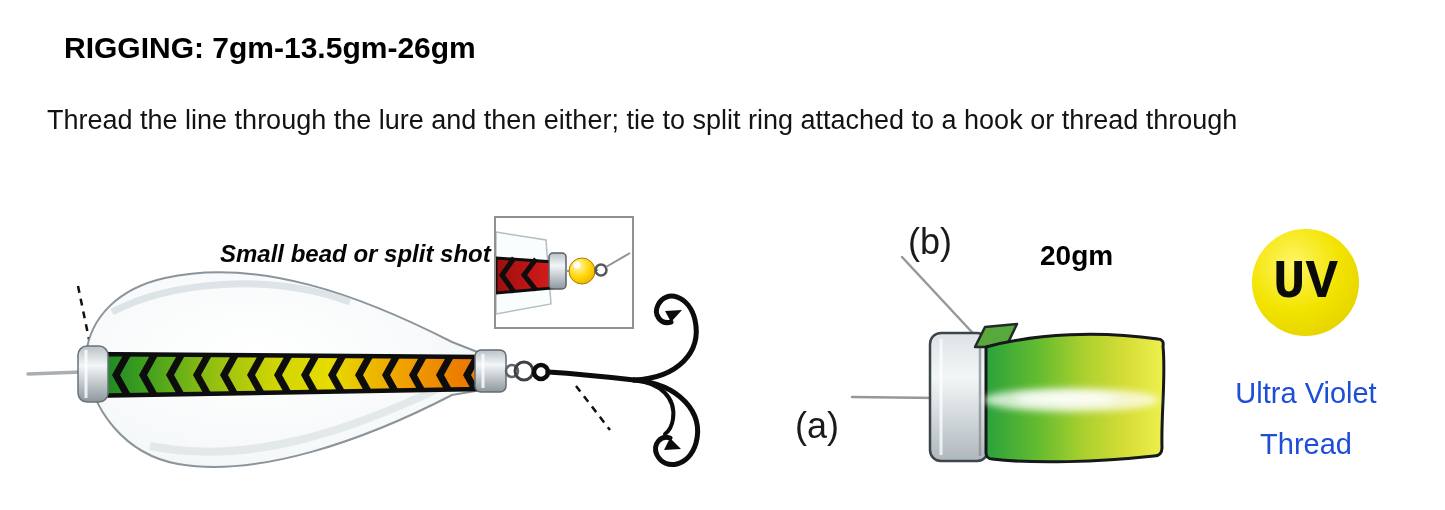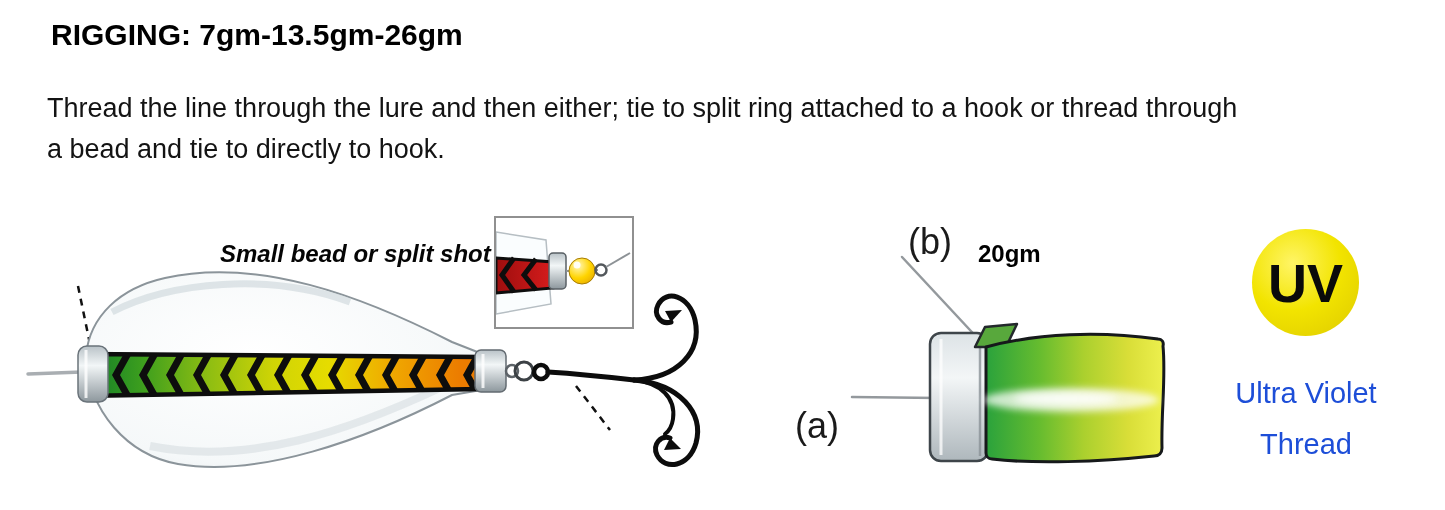--- a/index.html
+++ b/index.html
@@ -1,67 +1,66 @@
 <!DOCTYPE html>
 <html><head>
 <meta charset="utf-8">
 <style>
   html,body { margin:0; padding:0; background:#ffffff; }
   .canvas {
     position:relative; width:1445px; height:510px; background:#ffffff;
     overflow:hidden; font-family:"Liberation Sans", sans-serif; color:#000;
   }
   .title {
-    position:absolute; left:47px; top:14px; margin:4px;
+    position:absolute; left:47px; top:14px; margin:17px;
     font-size:30px; font-weight:bold; letter-spacing:0;
   }
   .instructions {
     position:absolute; left:47px; top:88px; width:1360px;
     font-size:27px; line-height:41px; color:#131313;
   }
-  .instructions .line { display:block; }
+  .instructions .line { display:block;margin-top:12px; }
   .label-italic {
     position:absolute; font-size:24px; font-style:italic; font-weight:bold; color:#050505;
   }
   .label-line  { left:55px;  top:240px; }
   .label-bead  { left:220px; top:240px; }
   .spoon-svg { position:absolute; left:20px; top:250px; width:710px; height:245px; }
   .inset-box {
     position:absolute; left:494px; top:216px; width:140px; height:113px;
     border:2px solid #909090; background:#ffffff; box-sizing:border-box;
   }
   .inset-box svg { display:block; width:100%; height:100%; }
   .tube-svg { position:absolute; left:770px; top:225px; width:430px; height:255px; }
   .label-point { position:absolute; font-size:36px; color:#1a1a1a; }
   .label-b { left:908px; top:221px; }
   .label-a { left:795px; top:405px; }
-  .label-weight { position:absolute; left:978px; top:240px; font-size:24px; font-weight:bold; }
+  .label-weight { position:absolute; left:1040px; top:240px; font-size:28px; font-weight:bold; }
   .uv-badge {
     position:absolute; left:1252px; top:229px; width:107px; height:107px; border-radius:50%;
     background: radial-gradient(circle at 38% 32%, #fff566 0%, #f2e400 48%, #ddc900 100%);
     display:flex; align-items:center; justify-content:center;
-    font-size:54px; font-weight:bold; color:#0a0a0a;
+    font-size:54px; font-weight:bold; color:#0a0a0a;font-family:Liberation Mono, monospace;
   }
   .uv-caption { position:absolute; left:1196px; width:220px; text-align:center; font-size:29px; color:#1d4ed8; }
   .uv-caption-1 { top:377px; }
   .uv-caption-2 { top:428px; }
   .dash  { stroke:#111; stroke-width:2.5; stroke-dasharray:7 6; }
   .fline { stroke:#a9aeb2; stroke-width:3.5; stroke-linecap:round; }
   .wire  { stroke:#94999d; stroke-width:2.5; stroke-linecap:round; }
 </style>
 </head>
 <body>
 
 <div class="canvas">
 
   <h1 class="title">RIGGING: 7gm-13.5gm-26gm</h1>
 
   <div class="instructions">
     <span class="line">Thread the line through the lure and then either; tie to split ring attached to a hook or thread through</span>
-    <span class="line">a bead and tie to directly to hook.</span>
   </div>
 
   <div class="label-italic label-bead">Small bead or split shot</div>
 
   <svg class="spoon-svg" viewBox="0 0 710 245">
     <defs>
       <radialGradient id="spoonShade" cx="0.42" cy="0.42" r="0.8">
         <stop offset="0" stop-color="#ffffff"></stop>
         <stop offset="0.7" stop-color="#f5f8f9"></stop>
         <stop offset="1" stop-color="#dfe5e8"></stop>

